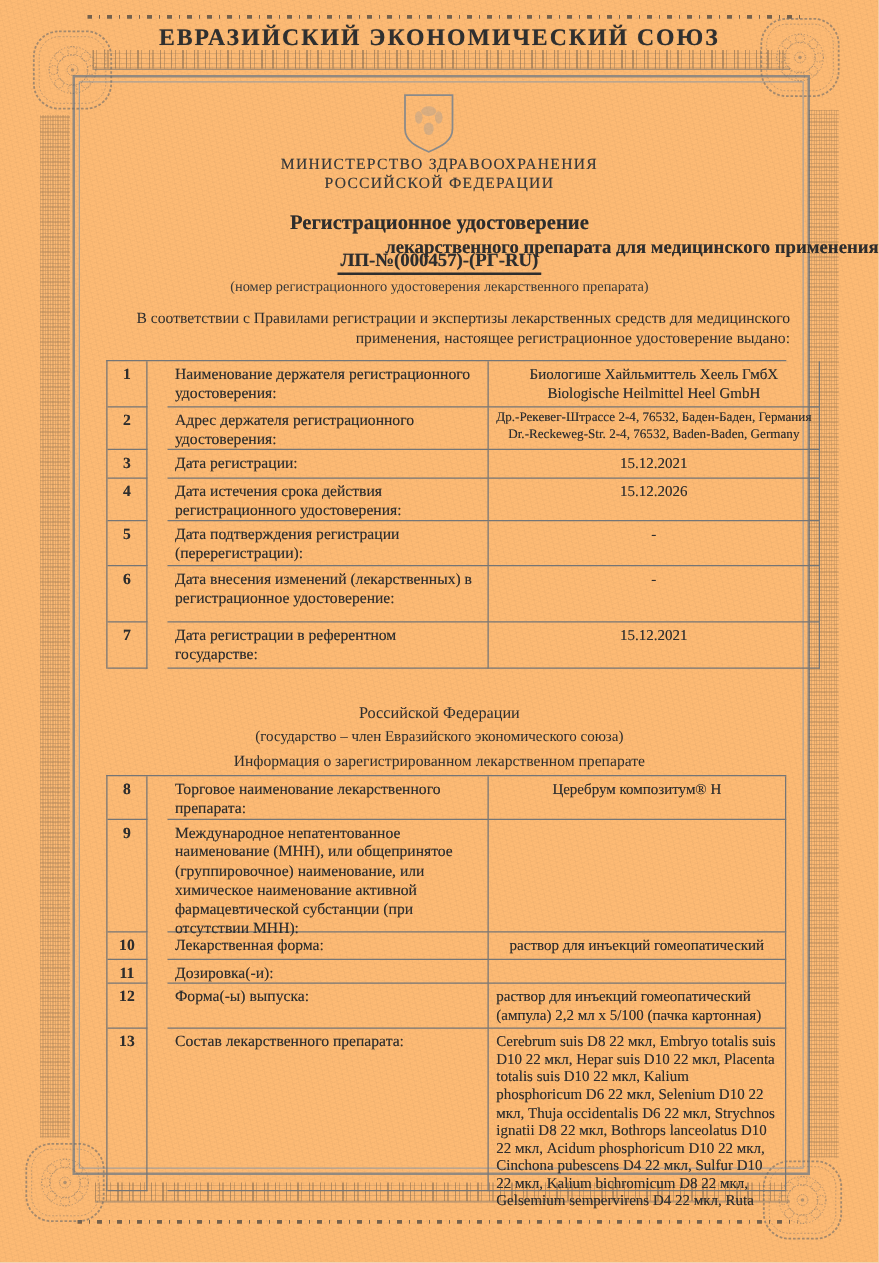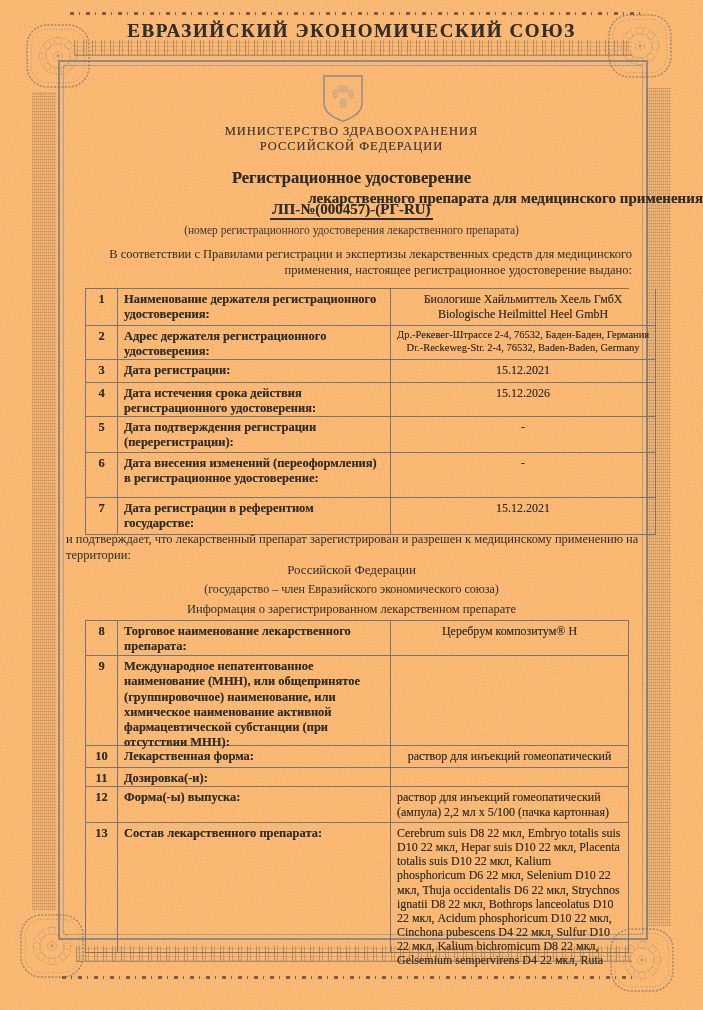--- a/index.html
+++ b/index.html
@@ -68,21 +68,21 @@
     border-top:1px solid #757575;border-left:1px solid #757575;
   }
   #table1{top:288px;grid-template-rows:37px 34px 23px 34px 36px 45px 37px;}
   #table2{top:620px;grid-template-rows:35px 90px 22px 19px 36px 130px;}
   .cell{
     border-right:1px solid #757575;border-bottom:1px solid #757575;
     padding:3px 6px 2px 6px;overflow:visible;line-height:1.22;
     text-shadow:0 0 .4px rgba(45,45,45,.5);
   }
   .cell.num{font-weight:700;font-size:12.5px;text-align:center;padding-left:2px;padding-right:2px;}
-  .cell.label{font-weight:700;font-size:12.5px;}
+  .cell.label{font-weight:400;font-size:12.5px;margin-left:16px;}
   .cell.value{font-size:12px;text-align:center;white-space:pre-line;}
   .cell.value.left{text-align:left;white-space:normal;}
   .cell.value.nowrap{white-space:pre;font-size:10.5px;text-align:center;}
   .cell.value.compose{font-size:12px;line-height:1.18;}
 </style>
 </head>
 <body>
 
 <svg class="svgdefs" aria-hidden="true">
   <defs>
@@ -169,29 +169,28 @@
 
     <div class="cell num">4</div>
     <div class="cell label">Дата истечения срока действия регистрационного удостоверения:</div>
     <div class="cell value">15.12.2026</div>
 
     <div class="cell num">5</div>
     <div class="cell label">Дата подтверждения регистрации (перерегистрации):</div>
     <div class="cell value">-</div>
 
     <div class="cell num">6</div>
-    <div class="cell label">Дата внесения изменений (переоформления) в регистрационное удостоверение:</div>
+    <div class="cell label">Дата внесения изменений (лекарственных) в регистрационное удостоверение:</div>
     <div class="cell value">-</div>
 
     <div class="cell num">7</div>
     <div class="cell label">Дата регистрации в референтном государстве:</div>
     <div class="cell value">15.12.2021</div>
   </div>
 
-  <div class="abs confirm">и подтверждает, что лекарственный препарат зарегистрирован и разрешен к медицинскому применению на территории:</div>
   <div class="abs territory">Российской Федерации</div>
   <div class="abs terr-cap">(государство – член Евразийского экономического союза)</div>
   <div class="abs info-head">Информация о зарегистрированном лекарственном препарате</div>
 
   <div id="table2" class="abs cert-table">
     <div class="cell num">8</div>
     <div class="cell label">Торговое наименование лекарственного препарата:</div>
     <div class="cell value">Церебрум композитум® Н</div>
 
     <div class="cell num">9</div>

